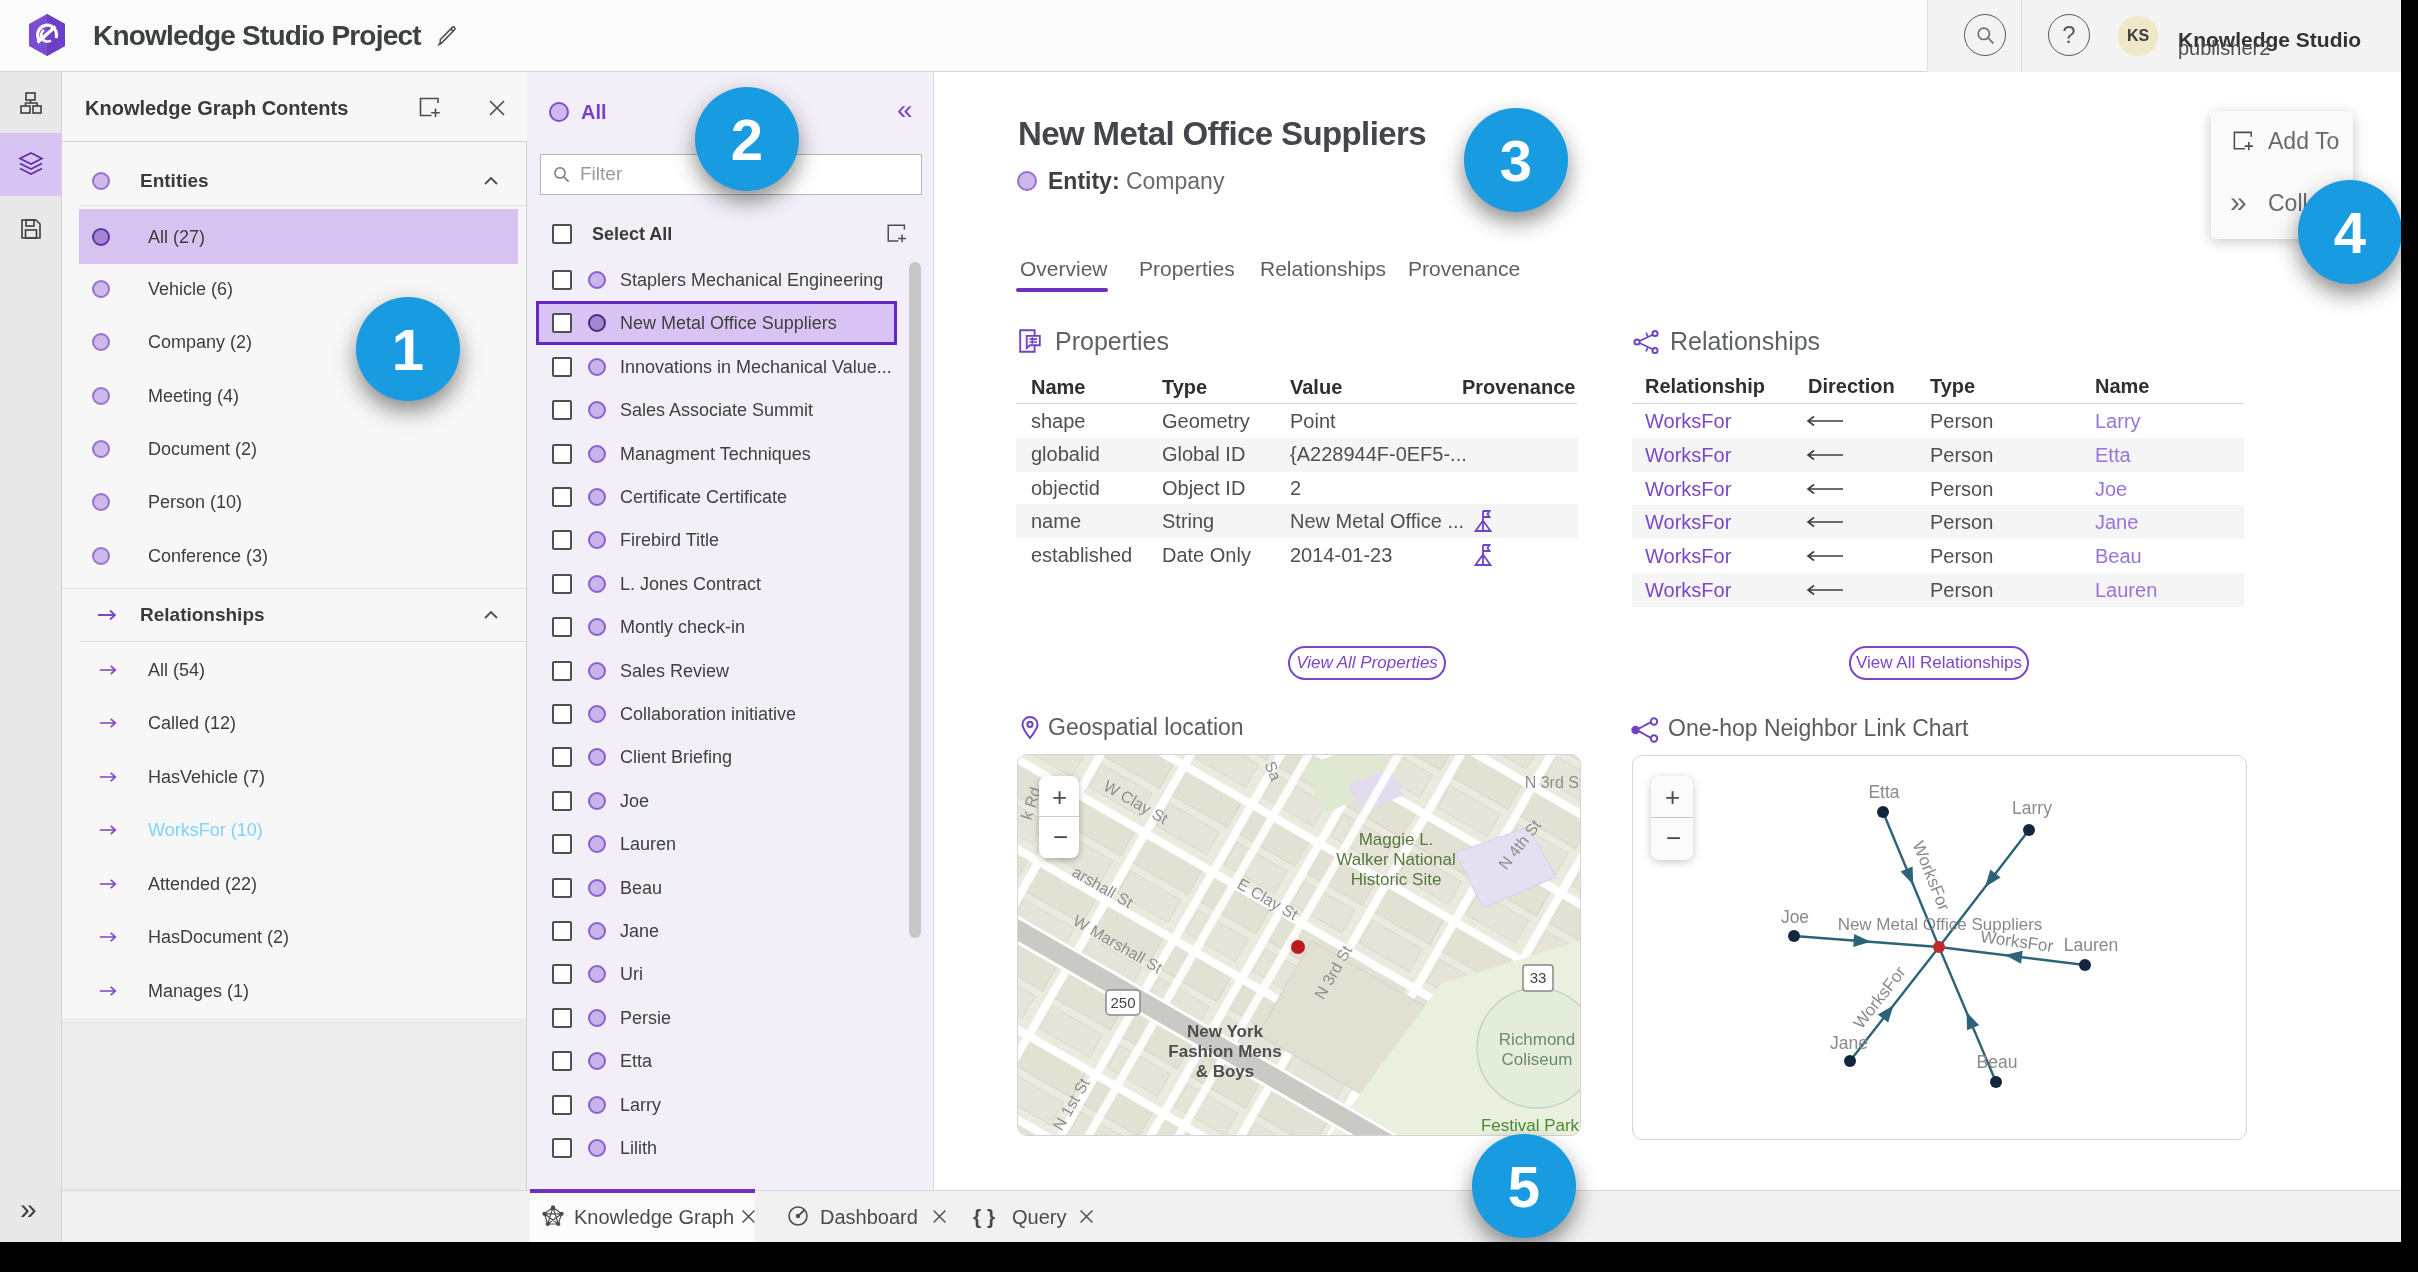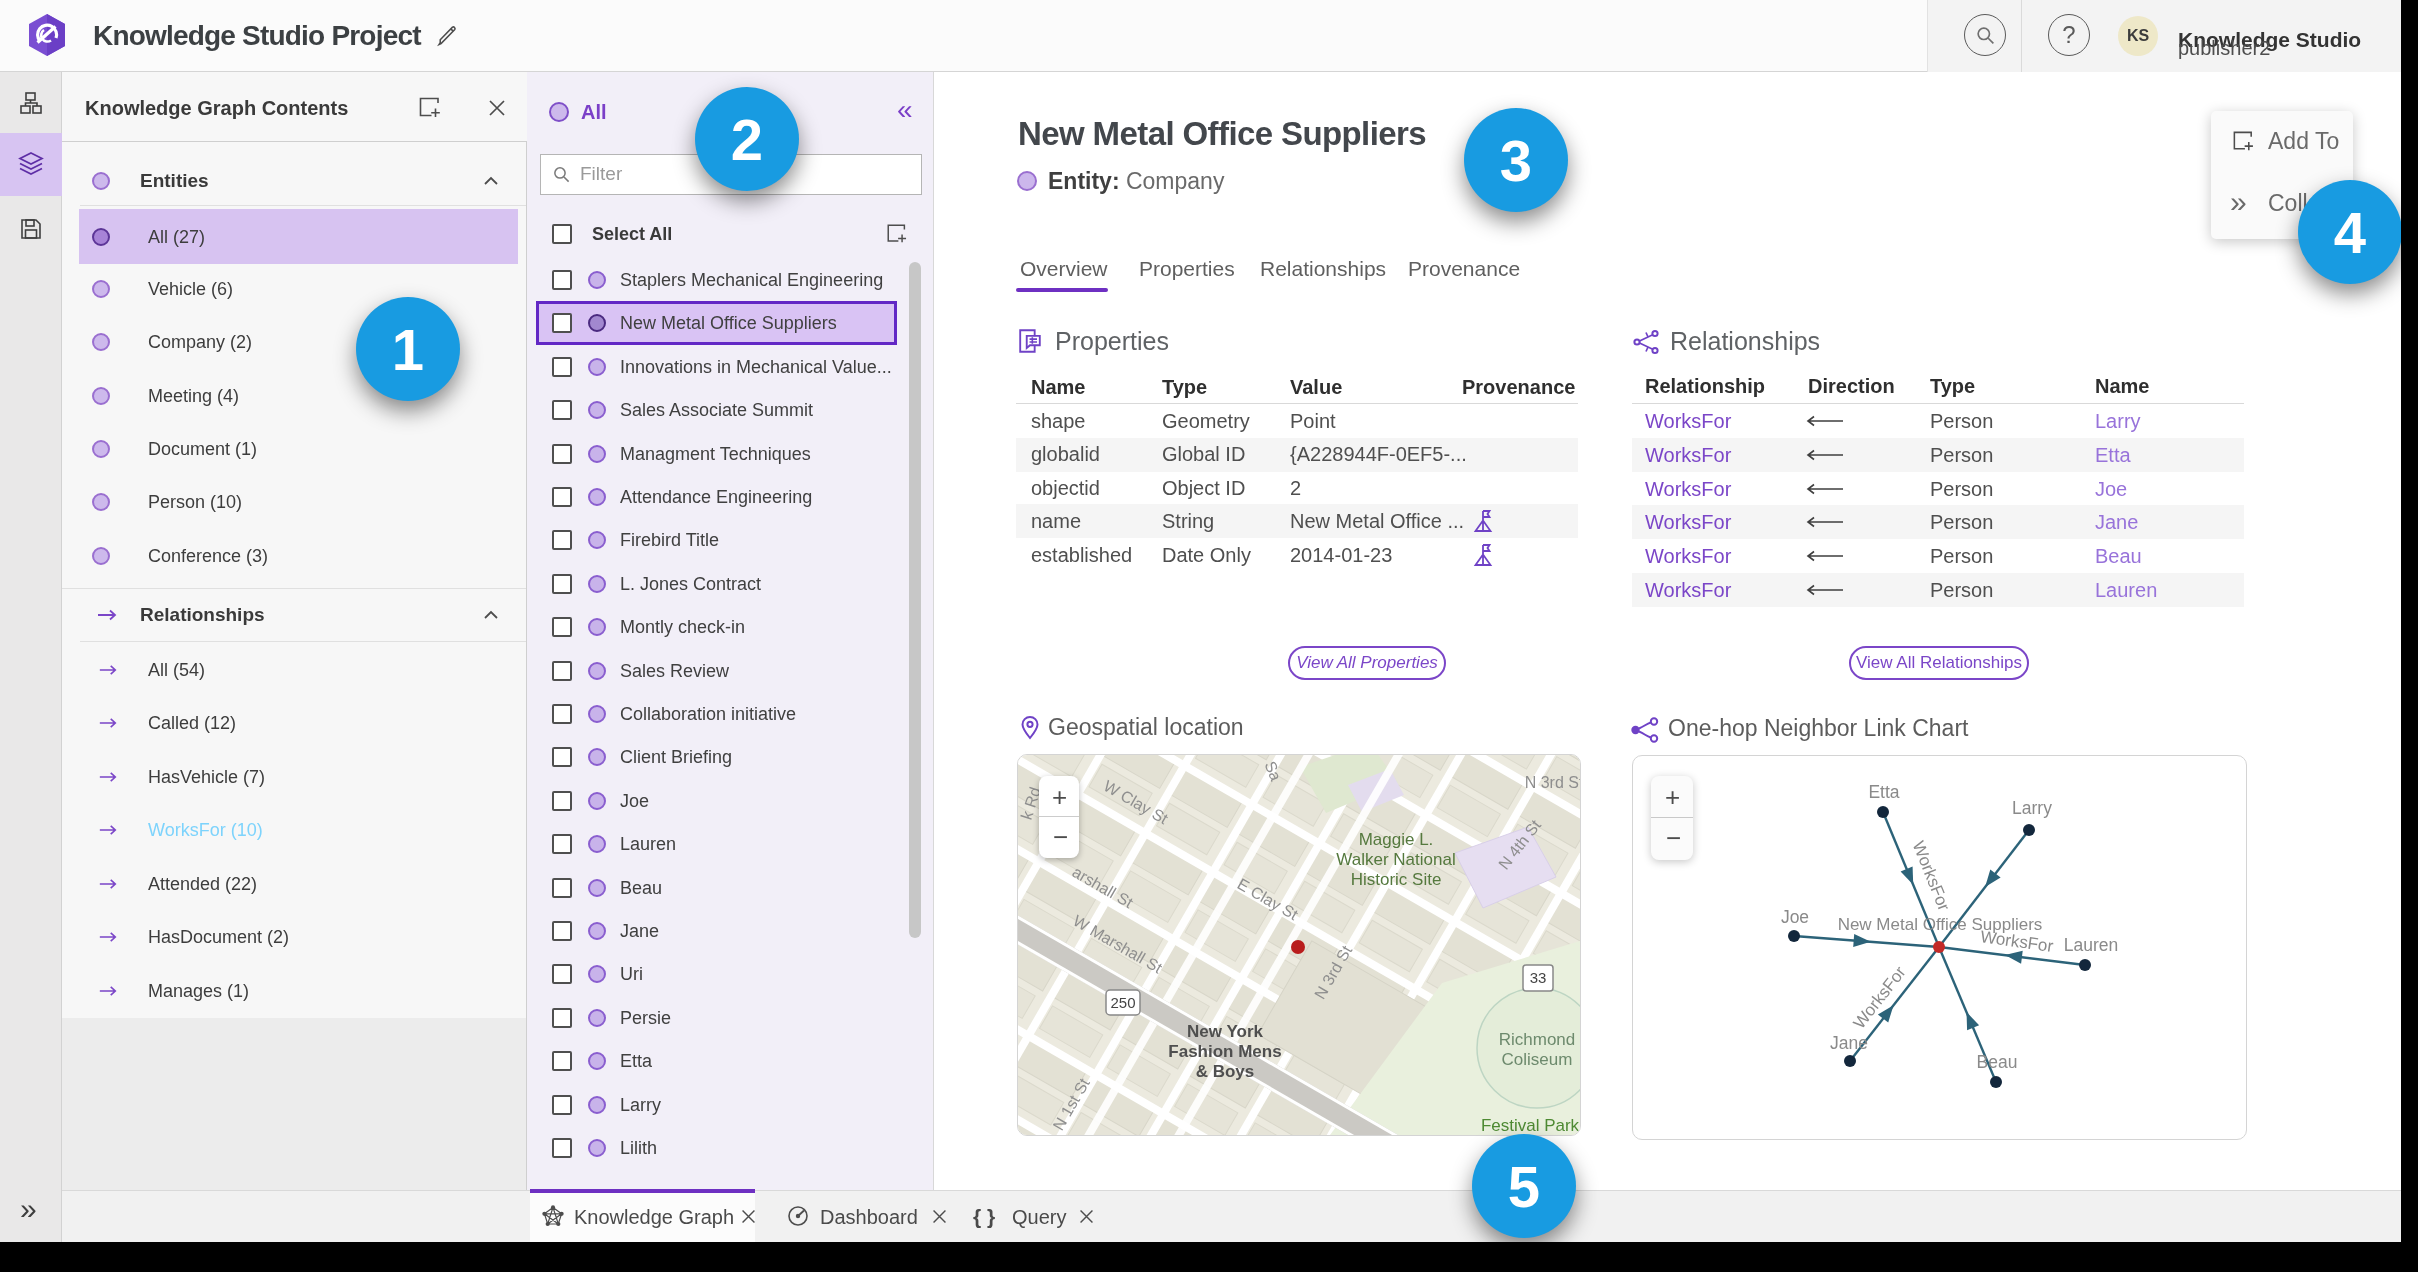--- a/index.html
+++ b/index.html
@@ -109,21 +109,21 @@
     <div class="abs" style="left:79px;top:209px;width:439px;height:55px;background:#d7c3f1;"></div>
     <div class="abs" style="left:92px;top:228px;width:18px;height:18px;border-radius:50%;background:#a783d7;border:2px solid #5c3597;"></div>
     <div class="abs txt" style="left:148px;top:237px;transform:translateY(-50%);font-size:18px;color:#3d3d3d">All (27)</div>
     <div class="abs" style="left:92px;top:280px;width:18px;height:18px;border-radius:50%;background:#cdb9ec;border:2px solid #9a6fd0;"></div>
     <div class="abs txt" style="left:148px;top:289px;transform:translateY(-50%);font-size:18px;color:#3d3d3d">Vehicle (6)</div>
     <div class="abs" style="left:92px;top:333px;width:18px;height:18px;border-radius:50%;background:#cdb9ec;border:2px solid #9a6fd0;"></div>
     <div class="abs txt" style="left:148px;top:342px;transform:translateY(-50%);font-size:18px;color:#3d3d3d">Company (2)</div>
     <div class="abs" style="left:92px;top:387px;width:18px;height:18px;border-radius:50%;background:#cdb9ec;border:2px solid #9a6fd0;"></div>
     <div class="abs txt" style="left:148px;top:396px;transform:translateY(-50%);font-size:18px;color:#3d3d3d">Meeting (4)</div>
     <div class="abs" style="left:92px;top:440px;width:18px;height:18px;border-radius:50%;background:#cdb9ec;border:2px solid #9a6fd0;"></div>
-    <div class="abs txt" style="left:148px;top:449px;transform:translateY(-50%);font-size:18px;color:#3d3d3d">Document (1)</div>
+    <div class="abs txt" style="left:148px;top:449px;transform:translateY(-50%);font-size:18px;color:#3d3d3d">Document (2)</div>
     <div class="abs" style="left:92px;top:493px;width:18px;height:18px;border-radius:50%;background:#cdb9ec;border:2px solid #9a6fd0;"></div>
     <div class="abs txt" style="left:148px;top:502px;transform:translateY(-50%);font-size:18px;color:#3d3d3d">Person (10)</div>
     <div class="abs" style="left:92px;top:547px;width:18px;height:18px;border-radius:50%;background:#cdb9ec;border:2px solid #9a6fd0;"></div>
     <div class="abs txt" style="left:148px;top:556px;transform:translateY(-50%);font-size:18px;color:#3d3d3d">Conference (3)</div>
     <div class="abs" style="left:62px;top:588px;width:464px;height:1px;background:#e0e0e0;"></div>
     <div class="ico" style="left:96px;top:608px;">
       <svg width="22" height="14" viewBox="0 0 22 14">
         <g stroke="#7b46c8" stroke-width="1.8" fill="none">
           <path d="M2 7 H19 M14 2.5 L19 7 L14 11.5"></path>
         </g>
@@ -227,21 +227,21 @@
     <div class="abs" style="left:552px;top:357px;width:20px;height:20px;background:#fff;border:2px solid #4f4f4f;border-radius:2px;"></div>
     <div class="abs txt" style="left:620px;top:367px;transform:translateY(-50%);font-size:18px;color:#404040">Innovations in Mechanical Value...</div>
     <div class="abs" style="left:588px;top:401px;width:18px;height:18px;border-radius:50%;background:#c8b3ea;border:2px solid #8a5ecf;"></div>
     <div class="abs" style="left:552px;top:400px;width:20px;height:20px;background:#fff;border:2px solid #4f4f4f;border-radius:2px;"></div>
     <div class="abs txt" style="left:620px;top:410px;transform:translateY(-50%);font-size:18px;color:#404040">Sales Associate Summit</div>
     <div class="abs" style="left:588px;top:445px;width:18px;height:18px;border-radius:50%;background:#c8b3ea;border:2px solid #8a5ecf;"></div>
     <div class="abs" style="left:552px;top:444px;width:20px;height:20px;background:#fff;border:2px solid #4f4f4f;border-radius:2px;"></div>
     <div class="abs txt" style="left:620px;top:454px;transform:translateY(-50%);font-size:18px;color:#404040">Managment Techniques</div>
     <div class="abs" style="left:588px;top:488px;width:18px;height:18px;border-radius:50%;background:#c8b3ea;border:2px solid #8a5ecf;"></div>
     <div class="abs" style="left:552px;top:487px;width:20px;height:20px;background:#fff;border:2px solid #4f4f4f;border-radius:2px;"></div>
-    <div class="abs txt" style="left:620px;top:497px;transform:translateY(-50%);font-size:18px;color:#404040">Attendance Engineering</div>
+    <div class="abs txt" style="left:620px;top:497px;transform:translateY(-50%);font-size:18px;color:#404040">Certificate Certificate</div>
     <div class="abs" style="left:588px;top:531px;width:18px;height:18px;border-radius:50%;background:#c8b3ea;border:2px solid #8a5ecf;"></div>
     <div class="abs" style="left:552px;top:530px;width:20px;height:20px;background:#fff;border:2px solid #4f4f4f;border-radius:2px;"></div>
     <div class="abs txt" style="left:620px;top:540px;transform:translateY(-50%);font-size:18px;color:#404040">Firebird Title</div>
     <div class="abs" style="left:588px;top:575px;width:18px;height:18px;border-radius:50%;background:#c8b3ea;border:2px solid #8a5ecf;"></div>
     <div class="abs" style="left:552px;top:574px;width:20px;height:20px;background:#fff;border:2px solid #4f4f4f;border-radius:2px;"></div>
     <div class="abs txt" style="left:620px;top:584px;transform:translateY(-50%);font-size:18px;color:#404040">L. Jones Contract</div>
     <div class="abs" style="left:588px;top:618px;width:18px;height:18px;border-radius:50%;background:#c8b3ea;border:2px solid #8a5ecf;"></div>
     <div class="abs" style="left:552px;top:617px;width:20px;height:20px;background:#fff;border:2px solid #4f4f4f;border-radius:2px;"></div>
     <div class="abs txt" style="left:620px;top:627px;transform:translateY(-50%);font-size:18px;color:#404040">Montly check-in</div>
     <div class="abs" style="left:588px;top:662px;width:18px;height:18px;border-radius:50%;background:#c8b3ea;border:2px solid #8a5ecf;"></div>

